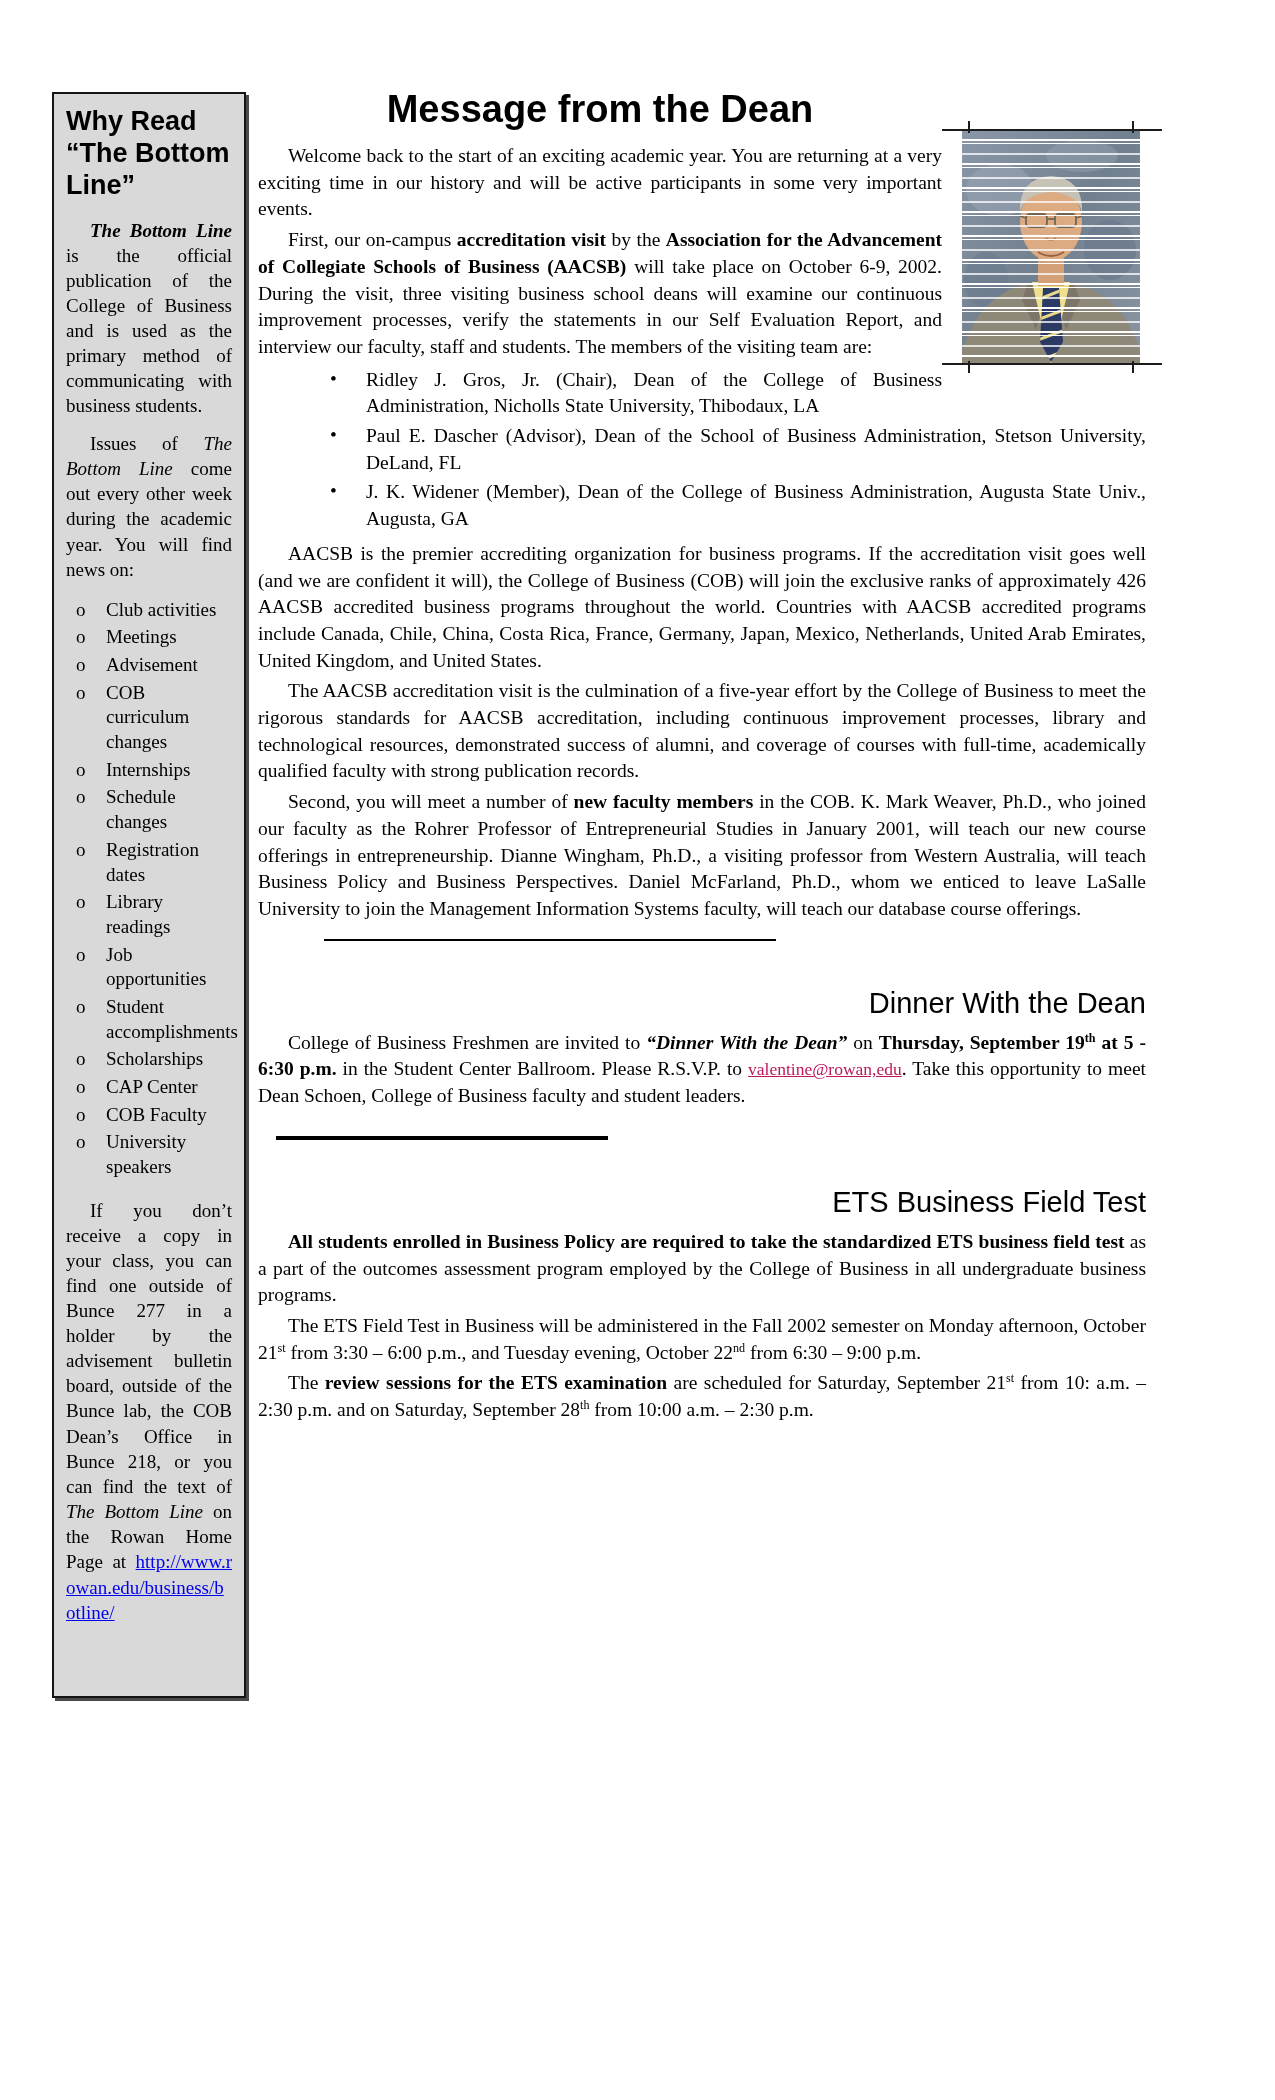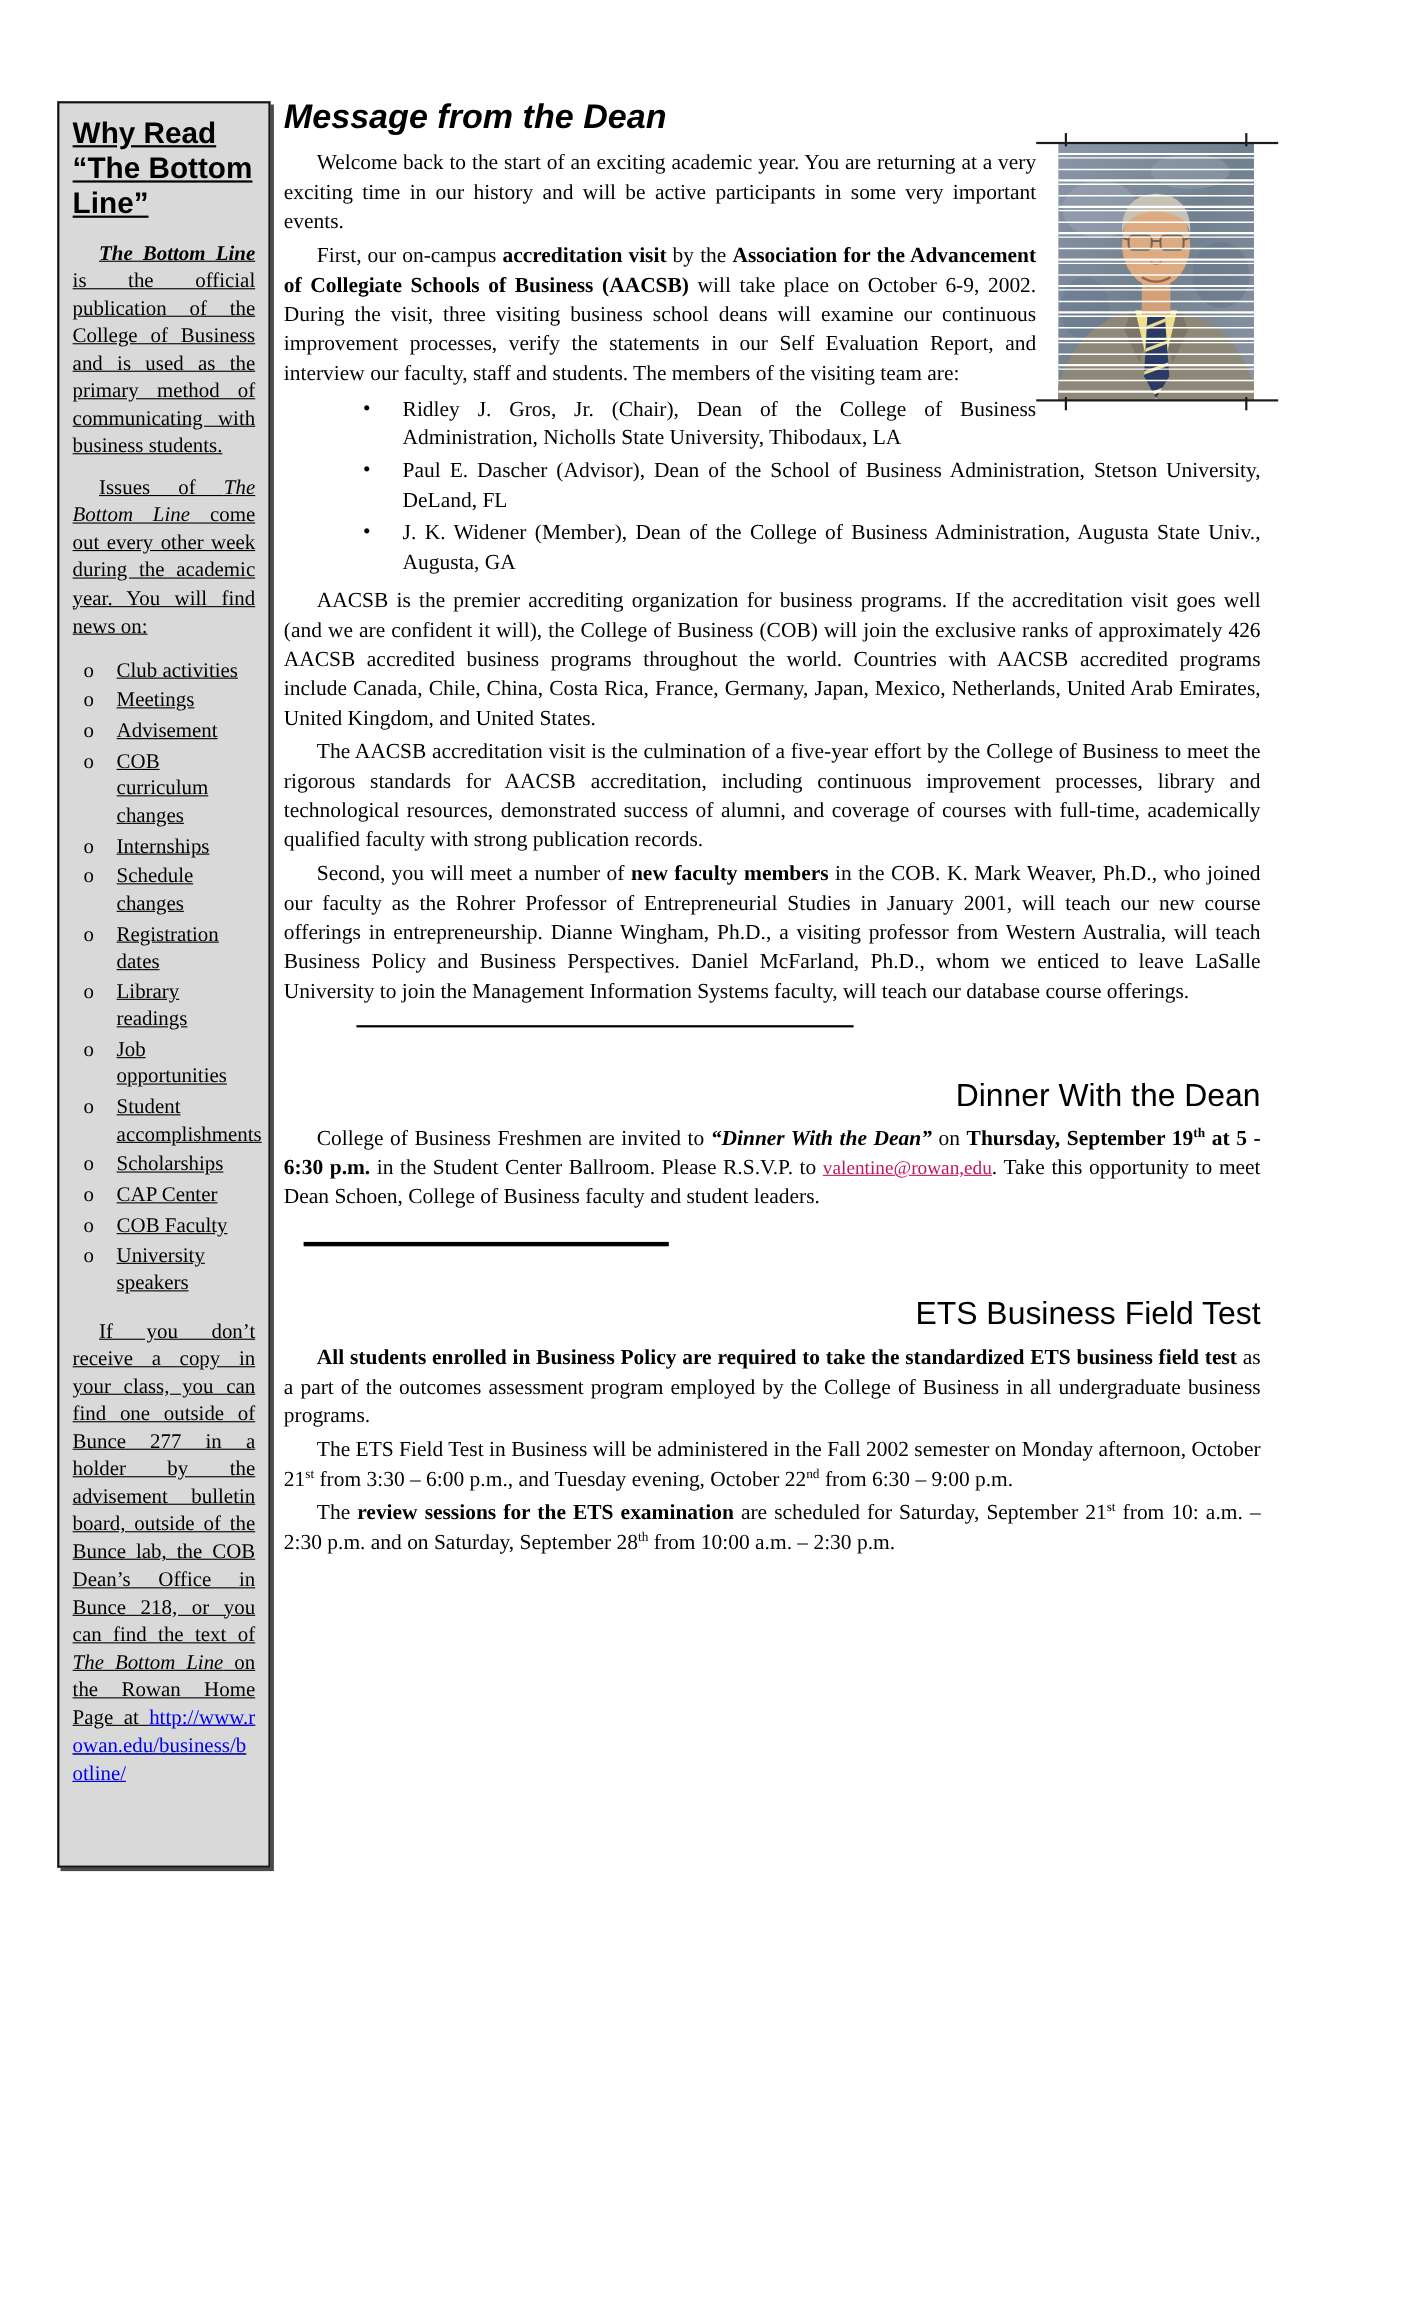--- a/index.html
+++ b/index.html
@@ -4,36 +4,36 @@
 <style>
   html,body{margin:0;padding:0;}
   body{
     width:1275px;height:2100px;position:relative;background:#ffffff;
     font-family:"Liberation Serif", serif;color:#000;
   }
   
   .sidebar{
     position:absolute;left:52px;top:92px;width:194px;height:1606px;
     box-sizing:border-box;background:#d9d9d9;border:2px solid #141414;
-    box-shadow:3px 3px 0 #4a4a4a;padding:10px 12px 10px 12px;overflow:hidden;text-decoration:underline;
+    box-shadow:3px 3px 0 #4a4a4a;padding:10px 12px 10px 12px;overflow:hidden;
   }
   .sb-title{
     font-family:"Liberation Sans", sans-serif;font-weight:bold;
     font-size:27px;line-height:1.18;margin:2px 0 16px 0;
   }
   .sb-p{font-size:19px;line-height:1.32;text-align:justify;text-indent:24px;margin:0 0 13px 0;}
   .sb-list{list-style:none;margin:16px 0 18px 0;padding:0;}
   .sb-list li{position:relative;font-size:19px;line-height:1.3;padding-left:40px;margin:0 0 3px 0;}
   .sb-bullet{position:absolute;left:10px;top:0;}
   .sb-link{color:#0000ee;text-decoration:underline;word-break:break-all;font-size:19px;line-height:1.35;}
   
   .main{position:absolute;left:258px;top:88px;width:888px;}
   .msg-heading{
-    font-family:"Liberation Sans", sans-serif;font-style:italic;font-weight:bold;
-    font-size:31px;margin:0 0 12px 0;
+    font-family:"Liberation Sans", sans-serif;font-weight:bold;
+    font-size:38px;margin:0 0 12px 0;text-align:center;
   }
   .body-p{font-size:19.5px;line-height:1.37;text-align:justify;text-indent:30px;margin:0 0 4px 0;}
   .team{list-style:none;margin:6px 0 8px 70px;padding:0;}
   .team li{position:relative;font-size:19.5px;line-height:1.37;text-align:justify;padding-left:38px;margin:0 0 3px 0;}
   .team .blt{position:absolute;left:2px;top:-1px;}
   .continued{font-style:italic;font-size:17.5px;margin:8px 0 0 30px;}
   .rule1{width:452px;border:0;border-top:2px solid #000;margin:16px 0 0 66px;}
   .rule2{width:332px;border:0;border-top:4px solid #000;margin:26px 0 0 18px;}
   .sec-heading{
     font-family:"Liberation Sans", sans-serif;font-weight:normal;

